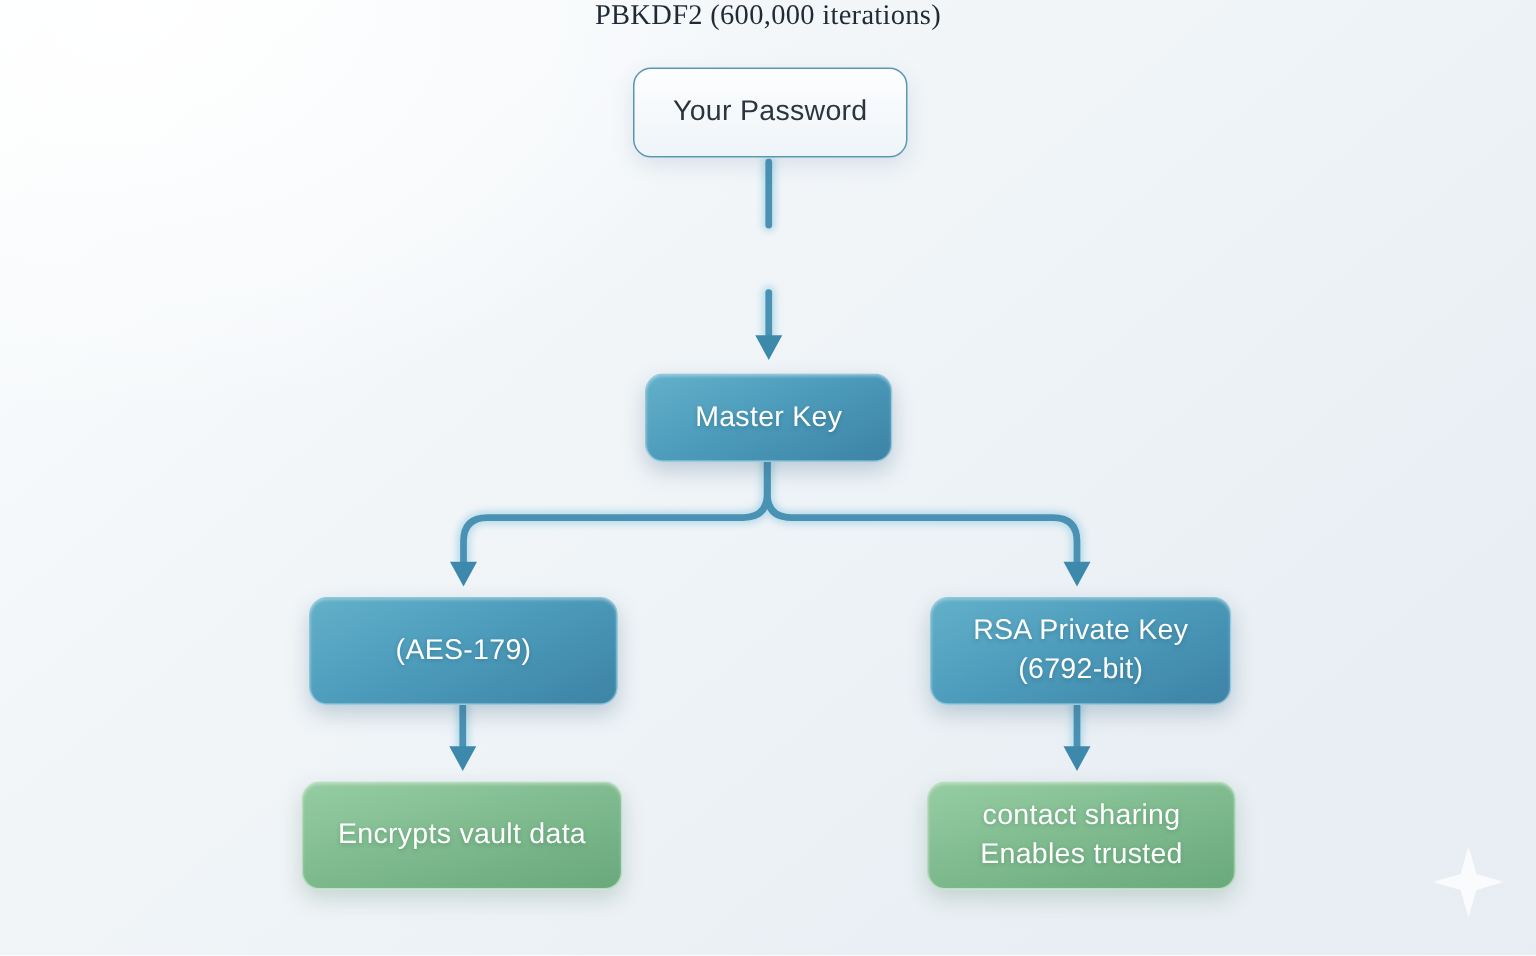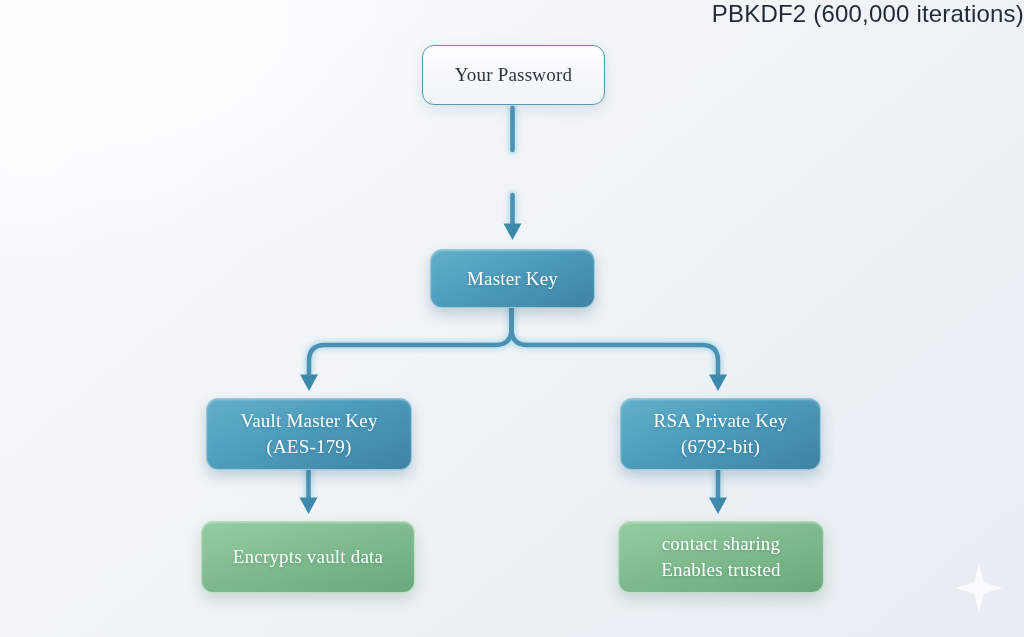--- a/index.html
+++ b/index.html
@@ -19,21 +19,20 @@
 
   .node {
     position: absolute;
     display: flex; flex-direction: column;
     align-items: center; justify-content: center;
     text-align: left;
     border-radius: 12px;
     font-size: 19px;
     line-height: 26px;
     letter-spacing: 0.2px;
-    font-family: Liberation Serif, serif;
   }
   .node-light {
     background: linear-gradient(180deg, #fdfeff 0%, #eef4f8 100%);
     border: 1.5px solid #5897b0;
     color: #2b3540;
     box-shadow: 0 5px 14px rgba(70,110,140,0.15);
   }
   .node-teal {
     background: linear-gradient(155deg, #62b0c9 0%, #4d9cbc 45%, #3d83a5 100%);
     border: 1px solid rgba(170,215,230,0.75);
@@ -45,24 +44,25 @@
     background: linear-gradient(165deg, #96cda2 0%, #7eba8e 50%, #69a97c 100%);
     border: 1px solid rgba(200,230,205,0.8);
     color: #ffffff;
     text-shadow: 0 1px 3px rgba(30,80,50,0.25);
     box-shadow: 0 6px 14px rgba(80,120,90,0.24), inset 0 1px 2px rgba(255,255,255,0.35);
   }
 
   .edge-label {
     position: absolute;
     left: 0; top: 162; width: 1024px;
-    text-align: right;
-    font-size: 24px;
+    text-align: center;
+    font-size: 19px;
     color: #1f2a36;
     letter-spacing: 0.2px;
+    font-family: Liberation Serif, serif;
   }
 
   .sparkle {
     position: absolute;
     left: 955px; top: 564px;
     width: 48px; height: 48px;
     background: #ffffff;
     opacity: 0.75;
     filter: blur(2.5px);
     clip-path: polygon(50% 0%, 61% 39%, 100% 50%, 61% 61%, 50% 100%, 39% 61%, 0% 50%, 39% 39%);
@@ -111,21 +111,20 @@
     <span>Your Password</span>
   </div>
 
   <div class="edge-label">PBKDF2 (600,000 iterations)</div>
 
   <div class="node node-teal" style="left:430px; top:249px; width:163px; height:57px;">
     <span>Master Key</span>
   </div>
 
   <div class="node node-teal" style="left:206px; top:398px; width:204px; height:70px;">
-    <span>Vault Master Key</span>
     <span>(AES-179)</span>
   </div>
 
   <div class="node node-teal" style="left:620px; top:398px; width:199px; height:70px;">
     <span>RSA Private Key</span>
     <span>(6792-bit)</span>
   </div>
 
   <div class="node node-green" style="left:201px; top:521px; width:212px; height:70px;">
     <span>Encrypts vault data</span>

